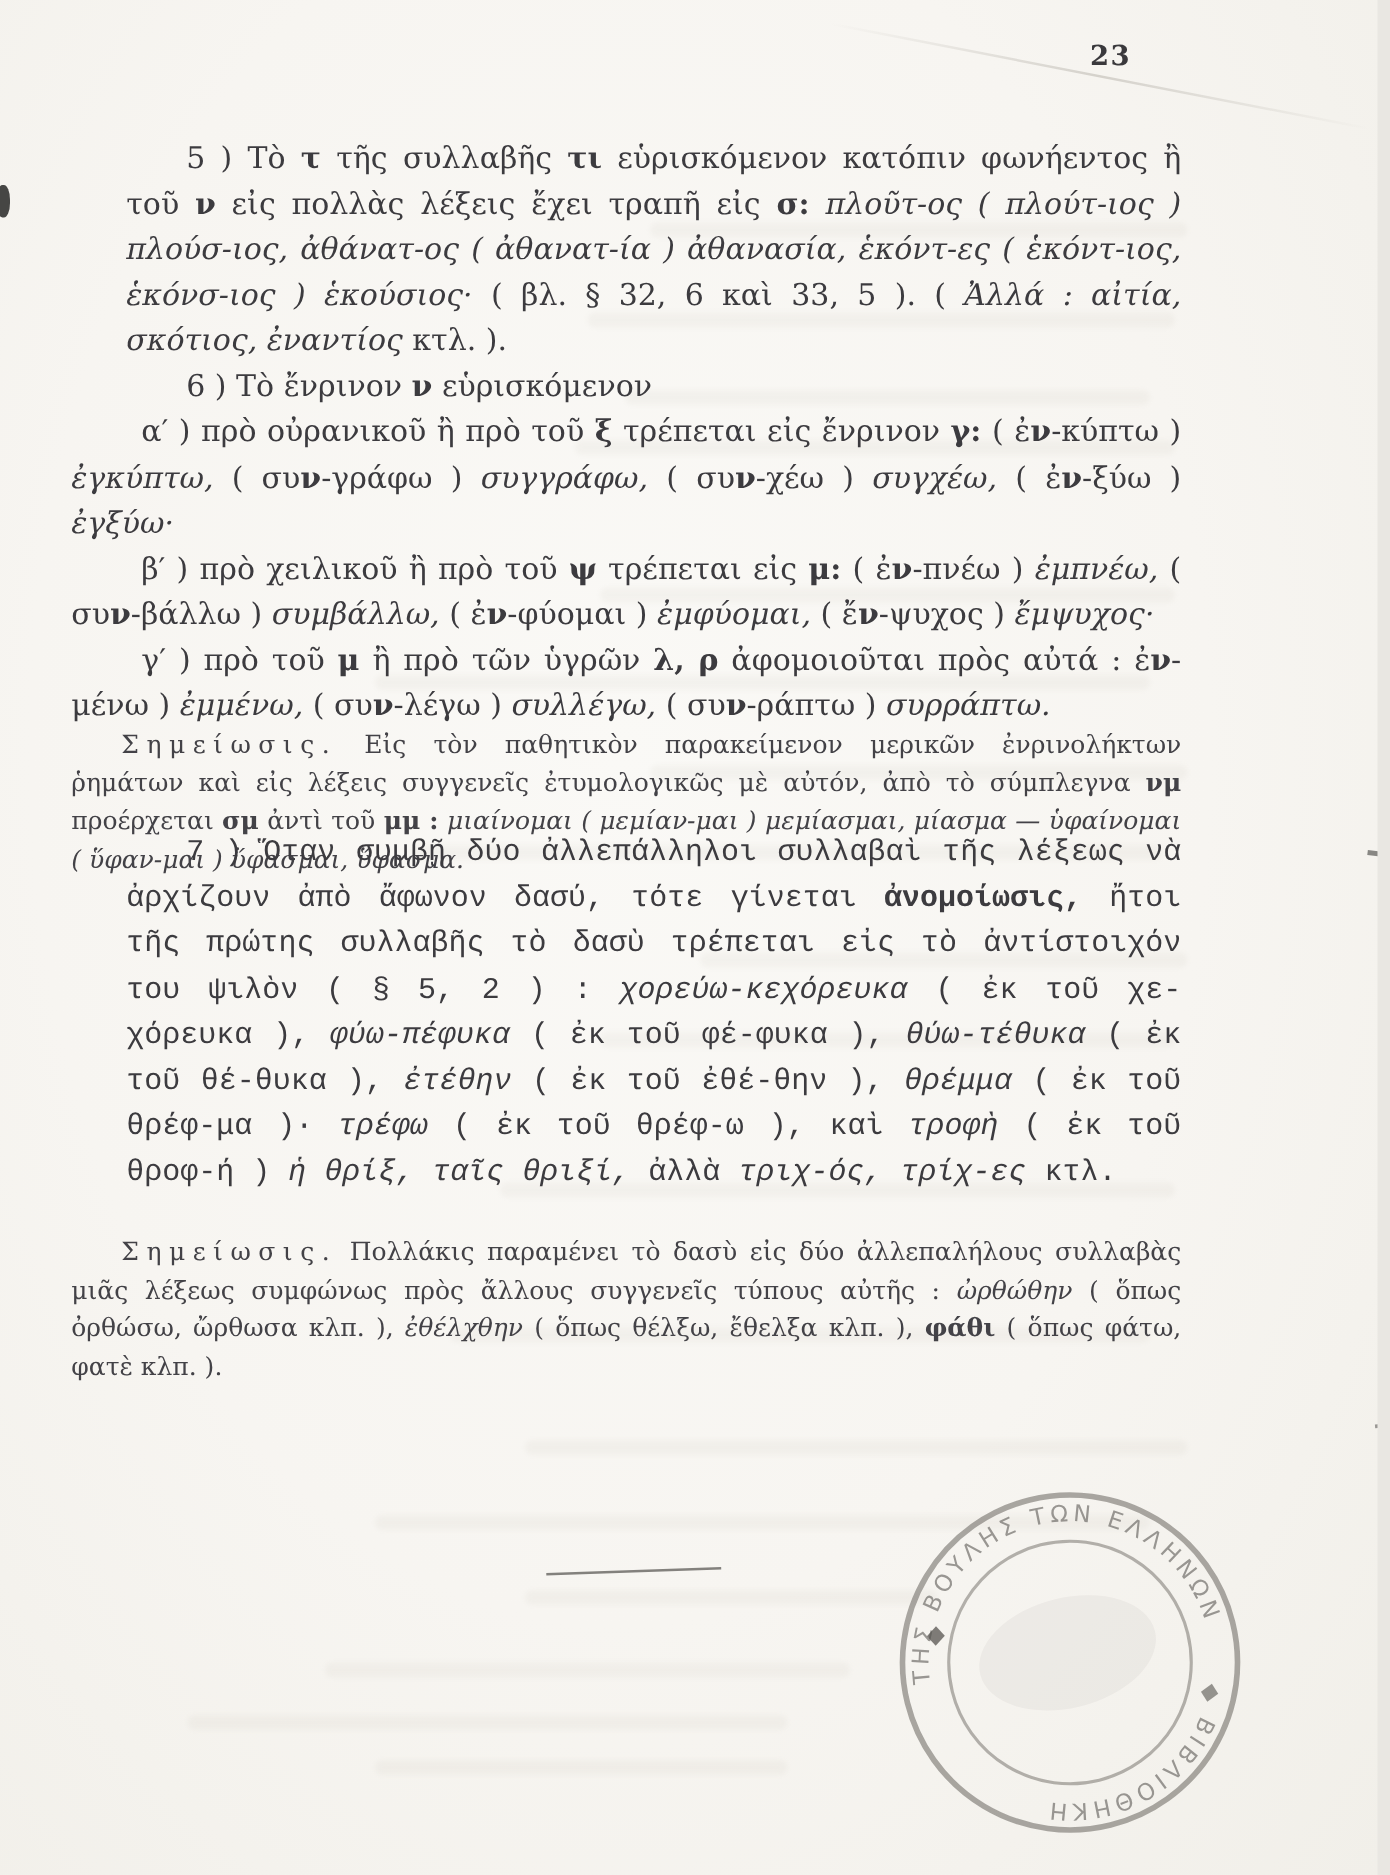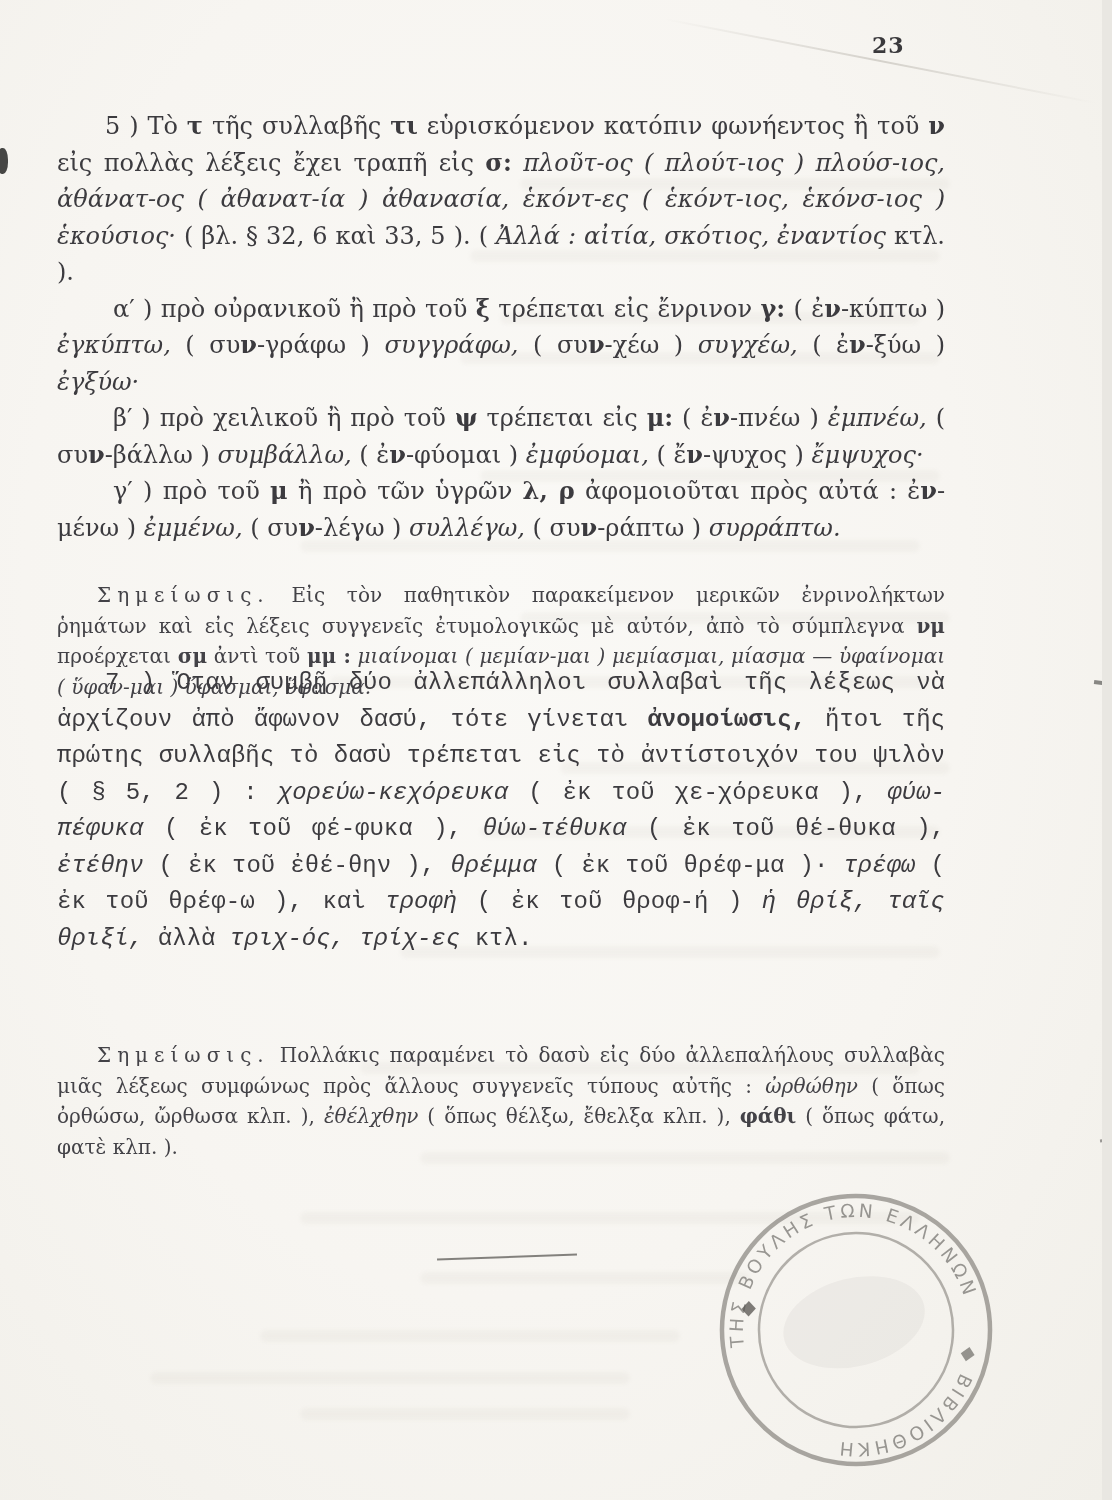--- a/index.html
+++ b/index.html
@@ -25,25 +25,25 @@
     transform:rotate(11deg);pointer-events:none;
   }
   .page-number{
     position:absolute;left:872px;top:32px;
     font-size:22px;font-weight:bold;letter-spacing:1px;color:#3a393c;
   }
   .block{position:absolute;left:57px;width:888px;}
   .block-main1{top:108px;}
   .block-note1{top:556px;margin-top:24px;}
   .block-para7{top:665px;font-family:Liberation Mono, monospace;}
-  .block-note2{top:1040px;}
+  .block-note2{top:986px;}
   p{margin:0;text-align:justify;}
   p.main{font-size:24px;line-height:36.5px;color:#3c3b3f;}
   p.note{font-size:20px;line-height:30.6px;color:#434247;}
-  .ind48{text-indent:48px;}
+  .ind48{text-indent:48px;margin-left:44px;}
   .ind56{text-indent:56px;}
   .ind40{text-indent:40px;}
   .seg-b{font-weight:700;}
   .seg-i{font-style:italic;}
   .seg-sp{letter-spacing:.30em;}
   .divider{
     position:absolute;left:437px;top:1256px;width:140px;height:0;
     border-top:2.5px solid #6e6c68;transform:rotate(-2deg);opacity:.85;
   }
   .stamp{position:absolute;left:714px;top:1182px;}
@@ -76,20 +76,21 @@
     <div class="ghost" style="left:420px;top:1272px;width:330px;"></div>
     <div class="ghost" style="left:260px;top:1330px;width:420px;"></div>
     <div class="ghost" style="left:150px;top:1372px;width:480px;"></div>
     <div class="ghost" style="left:300px;top:1408px;width:330px;"></div>
   </div>
 
   <div class="page-number">23</div>
 
   <section class="block block-main1">
     <p class="main ind48"><span>5 ) Τὸ </span><span class="seg-b">τ</span><span> τῆς συλλαβῆς </span><span class="seg-b">τι</span><span> εὑρισκόμενον κατόπιν φωνήεντος ἢ τοῦ </span><span class="seg-b">ν</span><span> εἰς πολλὰς λέξεις ἔχει τραπῆ εἰς </span><span class="seg-b">σ:</span><span> </span><span class="seg-i">πλοῦτ-ος ( πλούτ-ιος ) πλούσ-ιος, ἀθάνατ-ος ( ἀθανατ-ία ) ἀθανασία, ἑκόντ-ες ( ἑκόντ-ιος, ἑκόνσ-ιος ) ἑκούσιος·</span><span> ( βλ. § 32, 6 καὶ 33, 5 ). ( </span><span class="seg-i">Ἀλλά : αἰτία, σκότιος, ἐναντίος</span><span> κτλ. ).</span></p>
+    <p class="main ind48"><span>6 ) Τὸ ἔνρινον </span><span class="seg-b">ν</span><span> εὑρισκόμενον</span></p>
     <p class="main ind56"><span>α′ ) πρὸ οὐρανικοῦ ἢ πρὸ τοῦ </span><span class="seg-b">ξ</span><span> τρέπεται εἰς ἔνρινον </span><span class="seg-b">γ:</span><span> ( ἐ</span><span class="seg-b">ν</span><span>-κύπτω ) </span><span class="seg-i">ἐγκύπτω,</span><span> ( συ</span><span class="seg-b">ν</span><span>-γράφω ) </span><span class="seg-i">συγγράφω,</span><span> ( συ</span><span class="seg-b">ν</span><span>-χέω ) </span><span class="seg-i">συγχέω,</span><span> ( ἐ</span><span class="seg-b">ν</span><span>-ξύω ) </span><span class="seg-i">ἐγξύω·</span></p>
     <p class="main ind56"><span>β′ ) πρὸ χειλικοῦ ἢ πρὸ τοῦ </span><span class="seg-b">ψ</span><span> τρέπεται εἰς </span><span class="seg-b">μ:</span><span> ( ἐ</span><span class="seg-b">ν</span><span>-πνέω ) </span><span class="seg-i">ἐμπνέω,</span><span> ( συ</span><span class="seg-b">ν</span><span>-βάλλω ) </span><span class="seg-i">συμβάλλω,</span><span> ( ἐ</span><span class="seg-b">ν</span><span>-φύομαι ) </span><span class="seg-i">ἐμφύομαι,</span><span> ( ἔ</span><span class="seg-b">ν</span><span>-ψυχος ) </span><span class="seg-i">ἔμψυχος·</span></p>
     <p class="main ind56"><span>γ′ ) πρὸ τοῦ </span><span class="seg-b">μ</span><span> ἢ πρὸ τῶν ὑγρῶν </span><span class="seg-b">λ, ρ</span><span> ἀφομοιοῦται πρὸς αὐτά : ἐ</span><span class="seg-b">ν</span><span>-μένω ) </span><span class="seg-i">ἐμμένω,</span><span> ( συ</span><span class="seg-b">ν</span><span>-λέγω ) </span><span class="seg-i">συλλέγω,</span><span> ( συ</span><span class="seg-b">ν</span><span>-ράπτω ) </span><span class="seg-i">συρράπτω.</span></p>
   </section>
 
   <section class="block block-note1">
     <p class="note ind40"><span class="seg-sp">Σημείωσις.</span><span> Εἰς τὸν παθητικὸν παρακείμενον μερικῶν ἐνρινολήκτων ῥημάτων καὶ εἰς λέξεις συγγενεῖς ἐτυμολογικῶς μὲ αὐτόν, ἀπὸ τὸ σύμπλεγνα </span><span class="seg-b">νμ</span><span> προέρχεται </span><span class="seg-b">σμ</span><span> ἀντὶ τοῦ </span><span class="seg-b">μμ :</span><span> </span><span class="seg-i">μιαίνομαι ( μεμίαν-μαι ) μεμίασμαι, μίασμα — ὑφαίνομαι ( ὕφαν-μαι ) ὕφασμαι, ὕφασμα.</span></p>
   </section>
 
   <section class="block block-para7">

